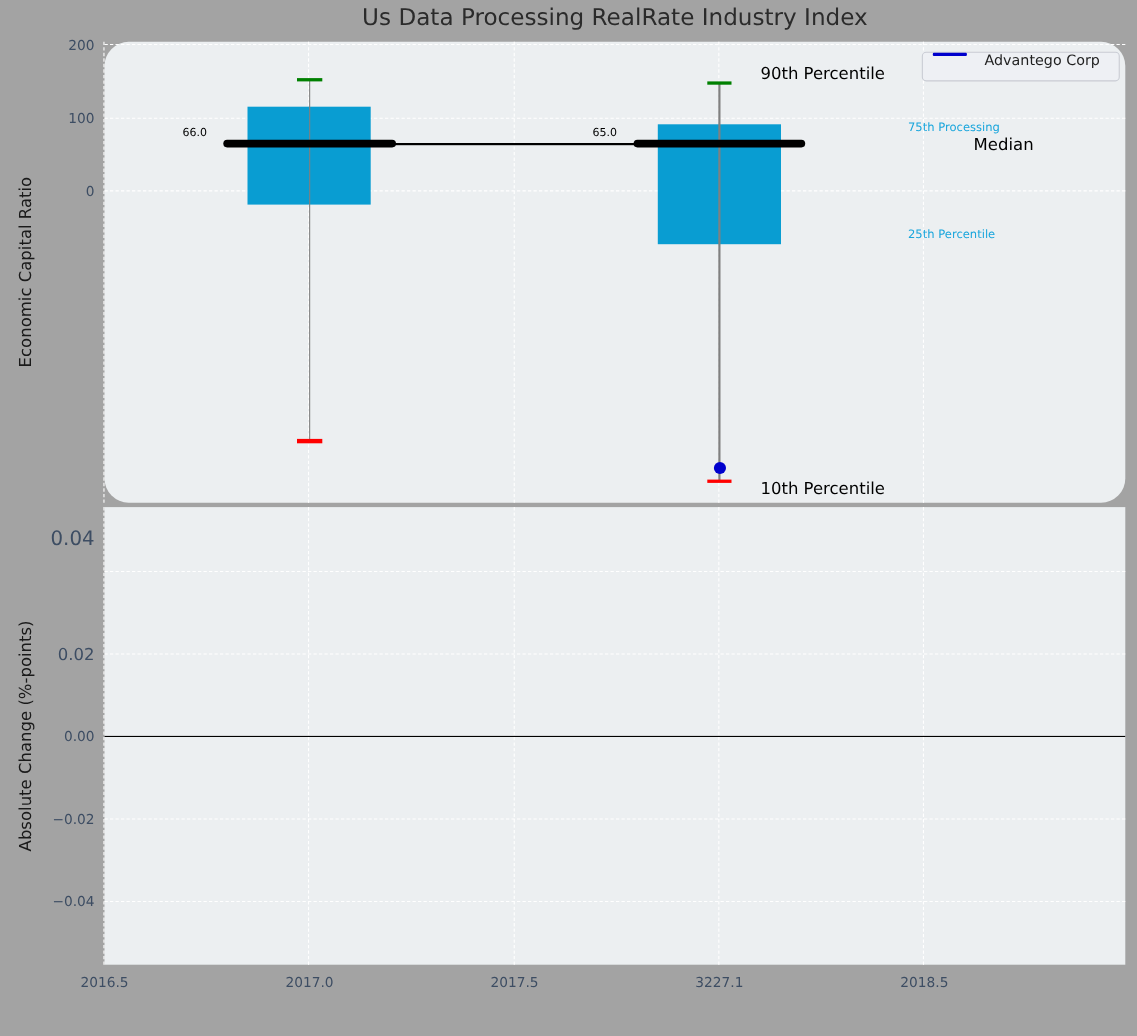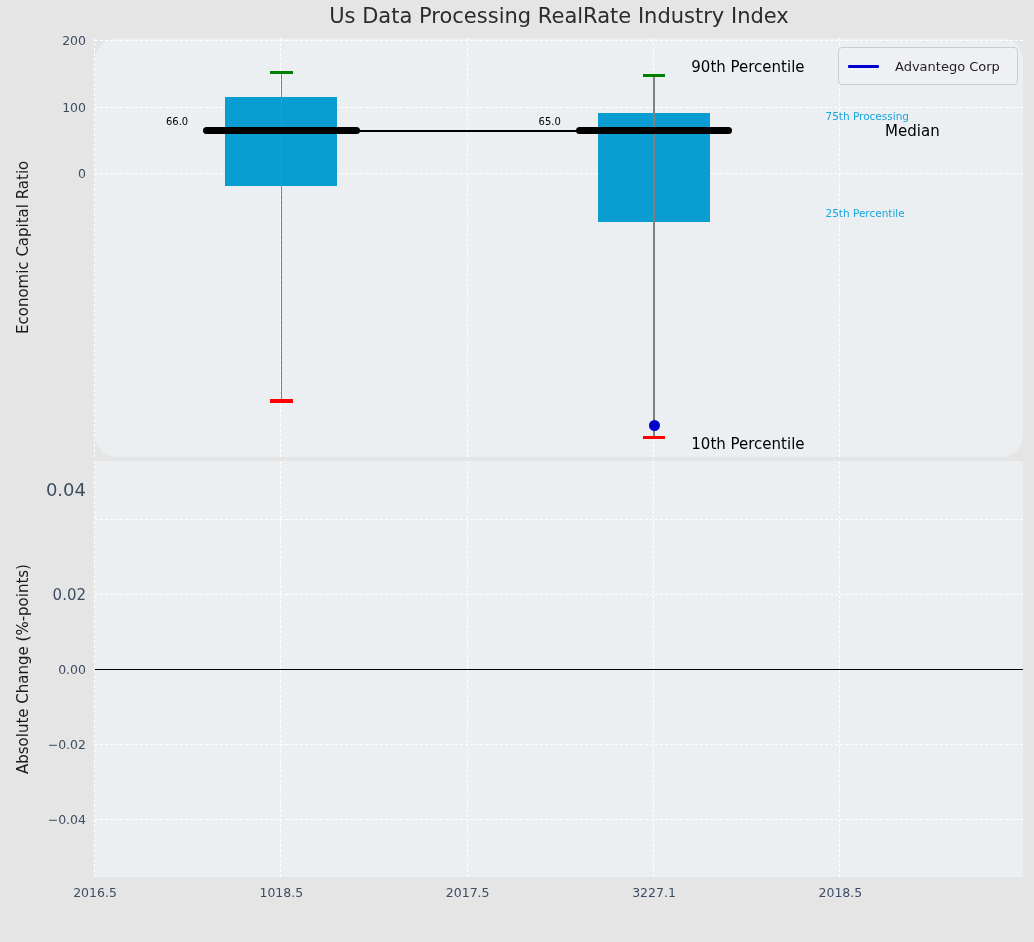--- a/index.html
+++ b/index.html
@@ -1,31 +1,31 @@
 <!DOCTYPE html>
 <html><head>
 <meta charset="utf-8">
 <style>
   html,body{margin:0;padding:0;background:#fff;}
   body{font-family:"DejaVu Sans","Liberation Sans",sans-serif;}
-  .fig{position:relative;width:1034px;height:942px;background:#e5e5e5;overflow:hidden;}
+  .fig{position:relative;width:1034px;height:942px;background:#a3a3a3;overflow:hidden;}
   .chart-title{position:absolute;left:95px;top:4px;width:928px;text-align:center;
                font-size:21px;color:#2b2b2b;}
   .axes{position:absolute;}
   .axes-top{left:95px;top:38px;width:928px;height:419px;border-radius:22px;}
   .axes-bottom{left:95px;top:461px;width:928px;height:416px;}
   .ylabel{position:absolute;writing-mode:vertical-rl;transform:rotate(180deg);
           text-align:center;font-size:15px;color:#1a1a1a;white-space:nowrap;}
   .ylabel-top{left:14px;top:38px;height:419px;}
   .ylabel-bottom{left:14px;top:461px;height:416px;}
   .xlabel{position:absolute;left:95px;top:908px;width:928px;text-align:center;
           font-size:15px;color:#1a1a1a;}
-  .legend{position:absolute;left:838px;top:47px;width:180px;height:38px;
+  .legend{position:absolute;left:838px;top:47px;width:180px;height:27px;
           border:1px solid #c9ccd4;border-radius:4px;background:#eef0f4;
-          display:flex;align-items:center;padding-left:9px;box-sizing:border-box;}
+          display:flex;padding-left:9px;box-sizing:border-box;}
   .legend-line{display:inline-block;width:31px;height:3px;border-radius:1px;}
   .legend-text{margin-left:16px;font-size:13px;color:#1f1f1f;}
 </style>
 </head>
 <body>
 
 <div class="fig">
   <div class="chart-title" style="color: rgb(43, 43, 43);">Us Data Processing RealRate Industry Index</div>
 
   <div class="axes axes-top" id="axTop" style="background: rgb(236, 239, 241);">
@@ -80,17 +80,17 @@
   </div>
 <div style="position: absolute; left: 0px; width: 86px; top: 33.3201px; text-align: right; font-size: 12.5px; color: rgb(61, 77, 99); line-height: 16px;">200</div>
     <div style="position: absolute; left: 0px; width: 86px; top: 99.7227px; text-align: right; font-size: 12.5px; color: rgb(61, 77, 99); line-height: 16px;">100</div>
     <div style="position: absolute; left: 0px; width: 86px; top: 166.125px; text-align: right; font-size: 12.5px; color: rgb(61, 77, 99); line-height: 16px;">0</div>
     <div style="position: absolute; left: 0px; width: 86px; top: 482px; text-align: right; font-size: 18px; color: rgb(61, 77, 99); line-height: 16px;">0.04</div>
     <div style="position: absolute; left: 0px; width: 86px; top: 587.169px; text-align: right; font-size: 15px; color: rgb(61, 77, 99); line-height: 16px;">0.02</div>
     <div style="position: absolute; left: 0px; width: 86px; top: 662.124px; text-align: right; font-size: 12.5px; color: rgb(61, 77, 99); line-height: 16px;">0.00</div>
     <div style="position: absolute; left: 0px; width: 86px; top: 737.079px; text-align: right; font-size: 12.5px; color: rgb(61, 77, 99); line-height: 16px;">−0.02</div>
     <div style="position: absolute; left: 0px; width: 86px; top: 812.034px; text-align: right; font-size: 12.5px; color: rgb(61, 77, 99); line-height: 16px;">−0.04</div>
     <div style="position: absolute; left: 60px; width: 70px; top: 885px; text-align: center; font-size: 12.5px; color: rgb(61, 77, 99);">2016.5</div>
-    <div style="position: absolute; left: 246.345px; width: 70px; top: 885px; text-align: center; font-size: 12.5px; color: rgb(61, 77, 99);">1018.5</div>
+    <div style="position: absolute; left: 246.345px; width: 70px; top: 885px; text-align: center; font-size: 12.5px; color: rgb(61, 77, 99);">2017.0</div>
     <div style="position: absolute; left: 432.691px; width: 70px; top: 885px; text-align: center; font-size: 12.5px; color: rgb(61, 77, 99);">2017.5</div>
     <div style="position: absolute; left: 619.036px; width: 70px; top: 885px; text-align: center; font-size: 12.5px; color: rgb(61, 77, 99);">3227.1</div>
     <div style="position: absolute; left: 805.382px; width: 70px; top: 885px; text-align: center; font-size: 12.5px; color: rgb(61, 77, 99);">2018.5</div>
   </div>
 
 </body></html>

